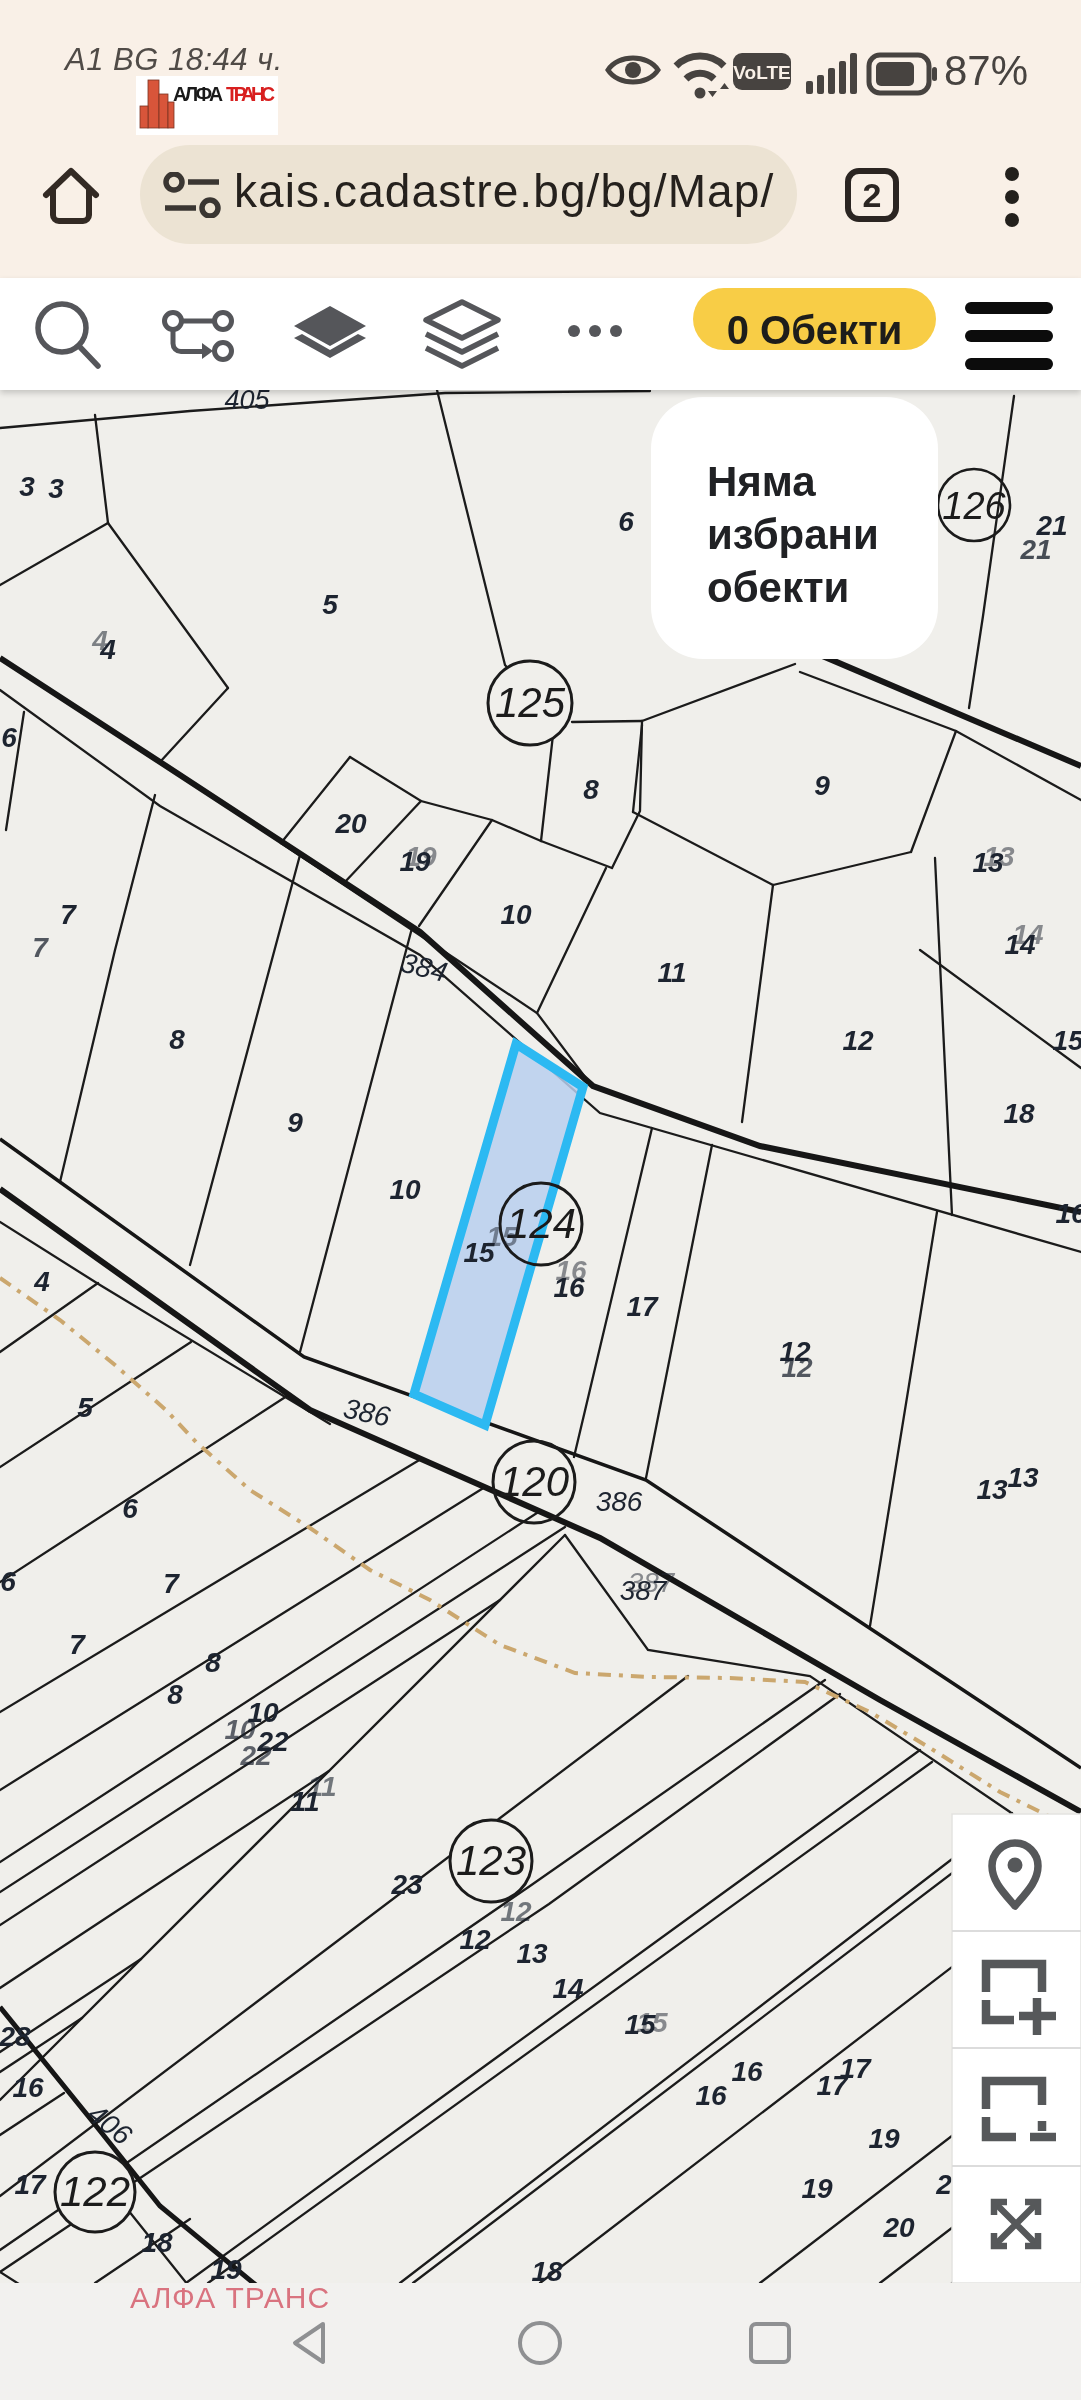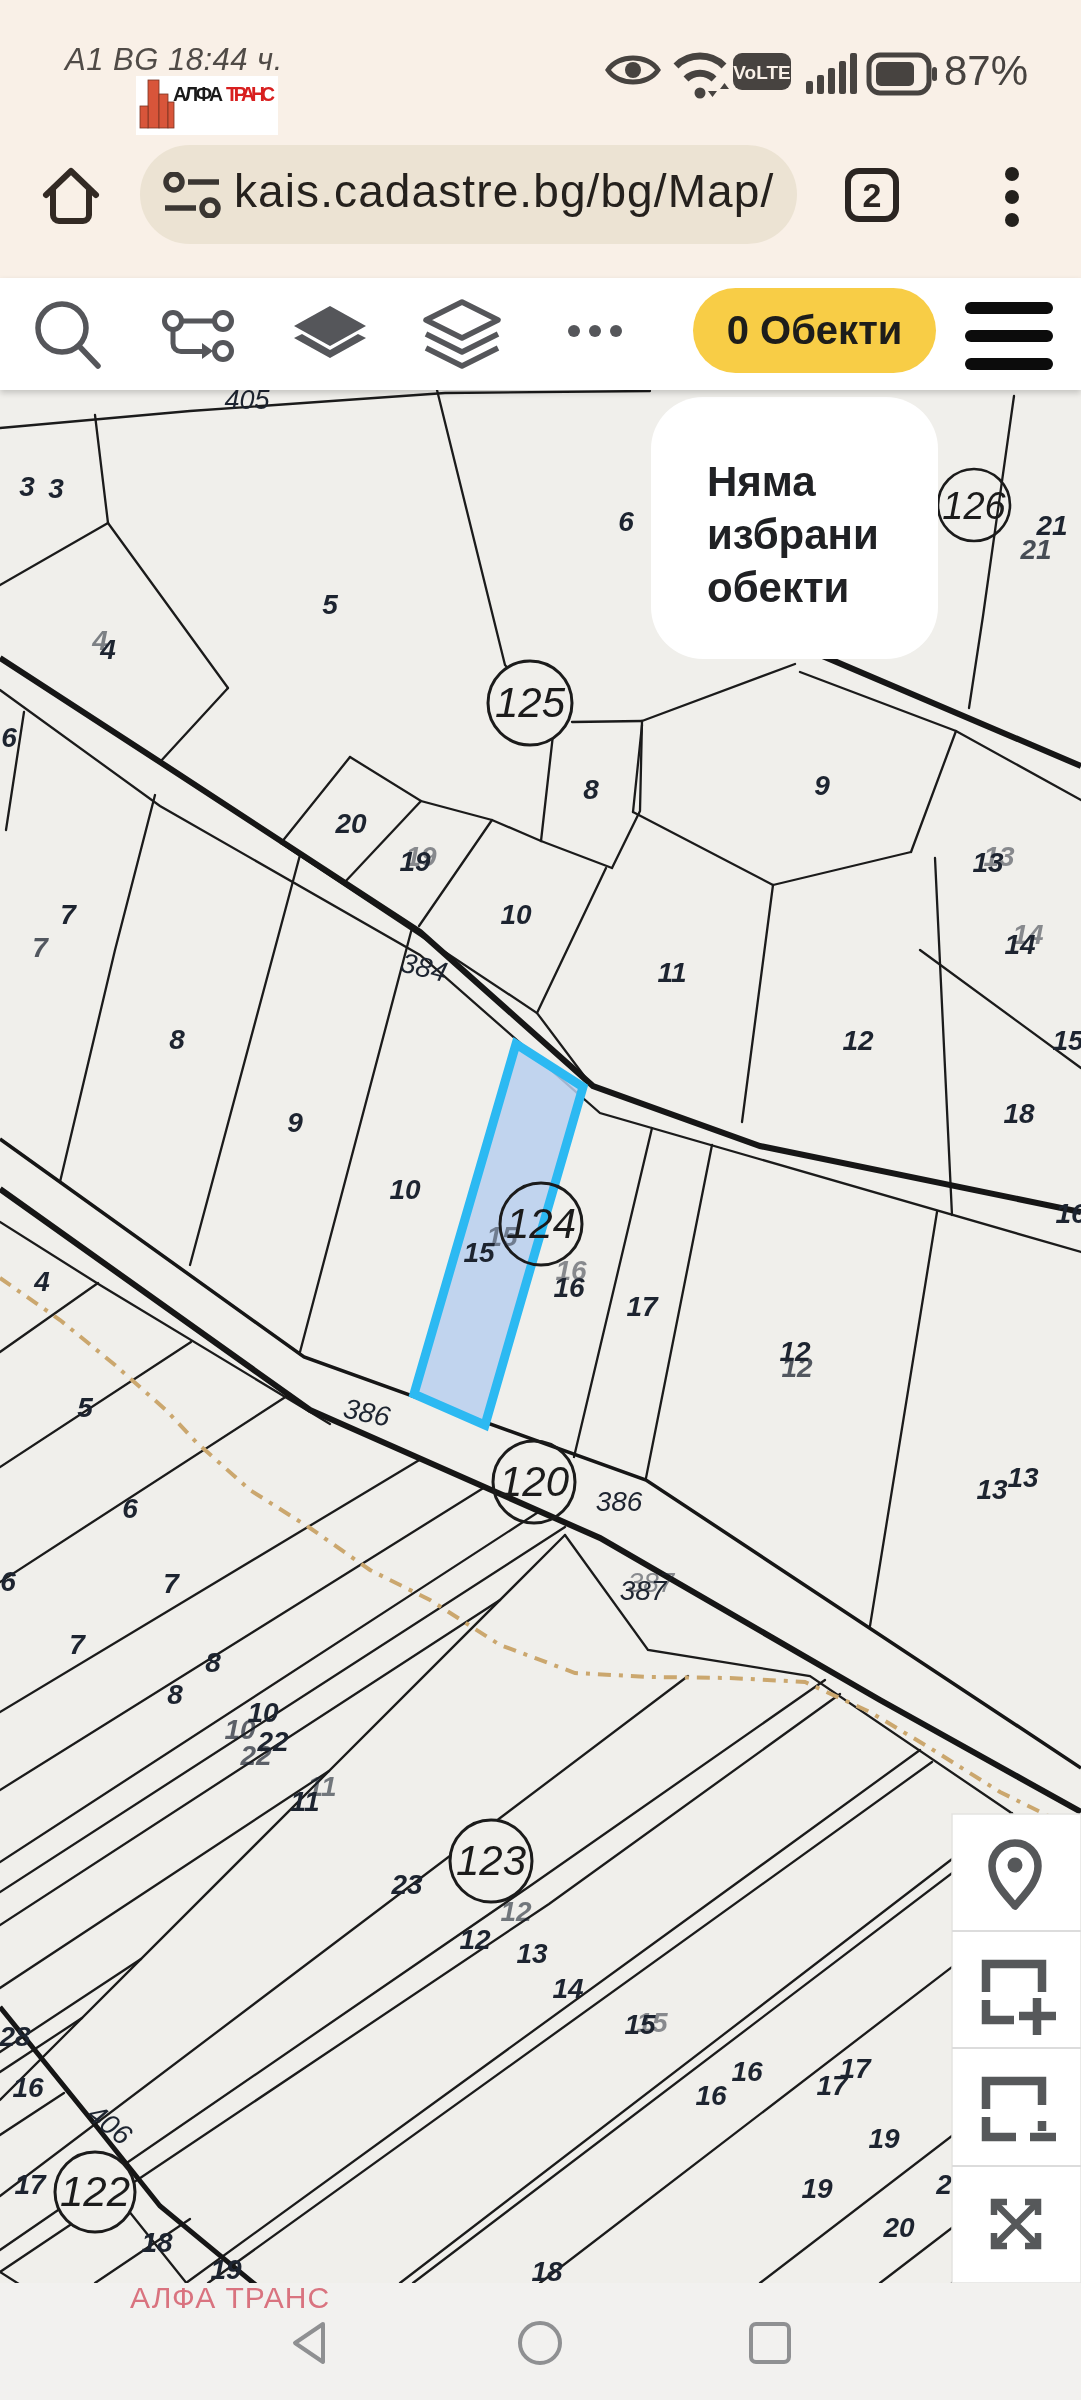--- a/index.html
+++ b/index.html
@@ -482,21 +482,21 @@
 </svg>
 
 <svg class="abs" style="left:565px;top:322px;" width="60" height="18" viewBox="0 0 60 18">
   <g fill="#55565a">
     <circle cx="9" cy="9" r="6"></circle>
         <circle cx="30" cy="9" r="6"></circle>
         <circle cx="51" cy="9" r="6"></circle>
   </g>
 </svg>
 
-<div class="abs" style="left:693px;top:288px;width:243px;height:85px;border-radius:43px;background:#f8cd46;
+<div class="abs" style="left:693px;top:288px;width:243px;height:62px;border-radius:43px;background:#f8cd46;
  text-align:center;line-height:85px;font-size:40px;font-weight:bold;color:#1d1d1b;">0 Обекти</div>
 
 <svg class="abs" style="left:965px;top:300px;" width="88" height="72" viewBox="0 0 88 72">
   <g fill="#0c0c0c">
     <rect x="0" y="2" width="88" height="12" rx="6"></rect>
     <rect x="0" y="30" width="88" height="12" rx="6"></rect>
     <rect x="0" y="58" width="88" height="12" rx="6"></rect>
   </g>
 </svg>
 

